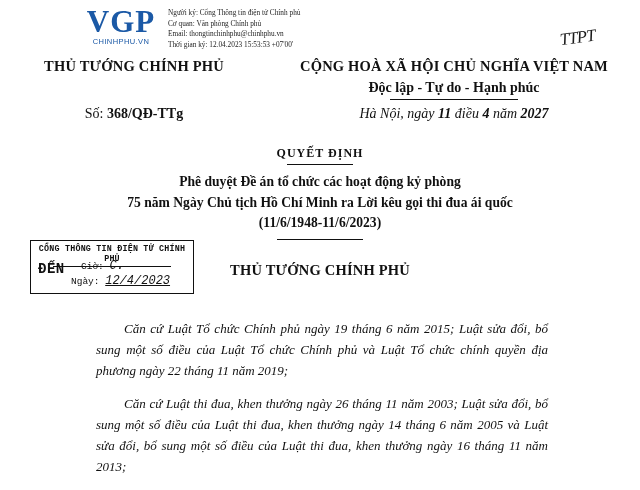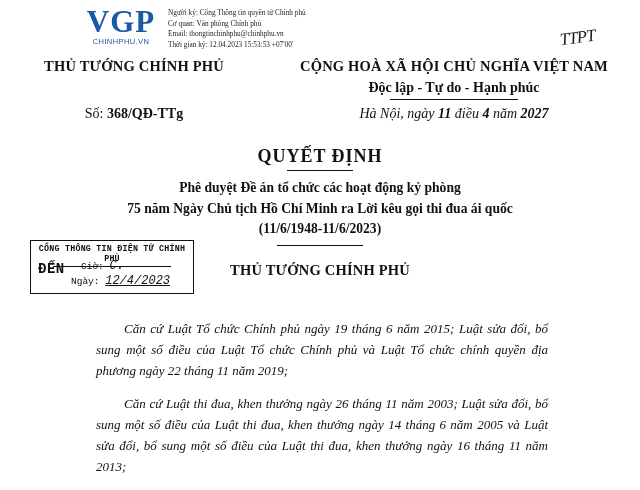--- a/index.html
+++ b/index.html
@@ -131,21 +131,21 @@
   
   .decision {
     position: absolute;
     top: 146px;
     left: 0;
     width: 640px;
     text-align: center;
   }
   .decision-word {
     font-weight: bold;
-    font-size: 18px;
+    font-size: 12px;
     letter-spacing: 1px;
   }
   .decision-rule {
     width: 66px;
     height: 1.4px;
     background: #111;
     margin: 3px auto 6px auto;
   }
   .decision-line {
     font-size: 13.6px;
@@ -249,21 +249,21 @@
 </style>
 </head>
 <body>
 
 <div class="sig-block">
   <div class="vgp-logo">
     <div class="vgp-main">VGP</div>
     <div class="vgp-sub">CHINHPHU.VN</div>
   </div>
   <div class="sig-lines">
-    <div>Người ký: Cổng Thông tin quyền tử Chính phủ</div>
+    <div>Người ký: Cổng Thông tin điện tử Chính phủ</div>
     <div>Cơ quan: Văn phòng Chính phủ</div>
     <div>Email: thongtinchinhphu@chinhphu.vn</div>
     <div>Thời gian ký: 12.04.2023 15:53:53 +07'00'</div>
   </div>
 </div>
 
 <div class="handwrite-top">TTPT</div>
 
 <div class="head-row">
   <div class="head-left">

